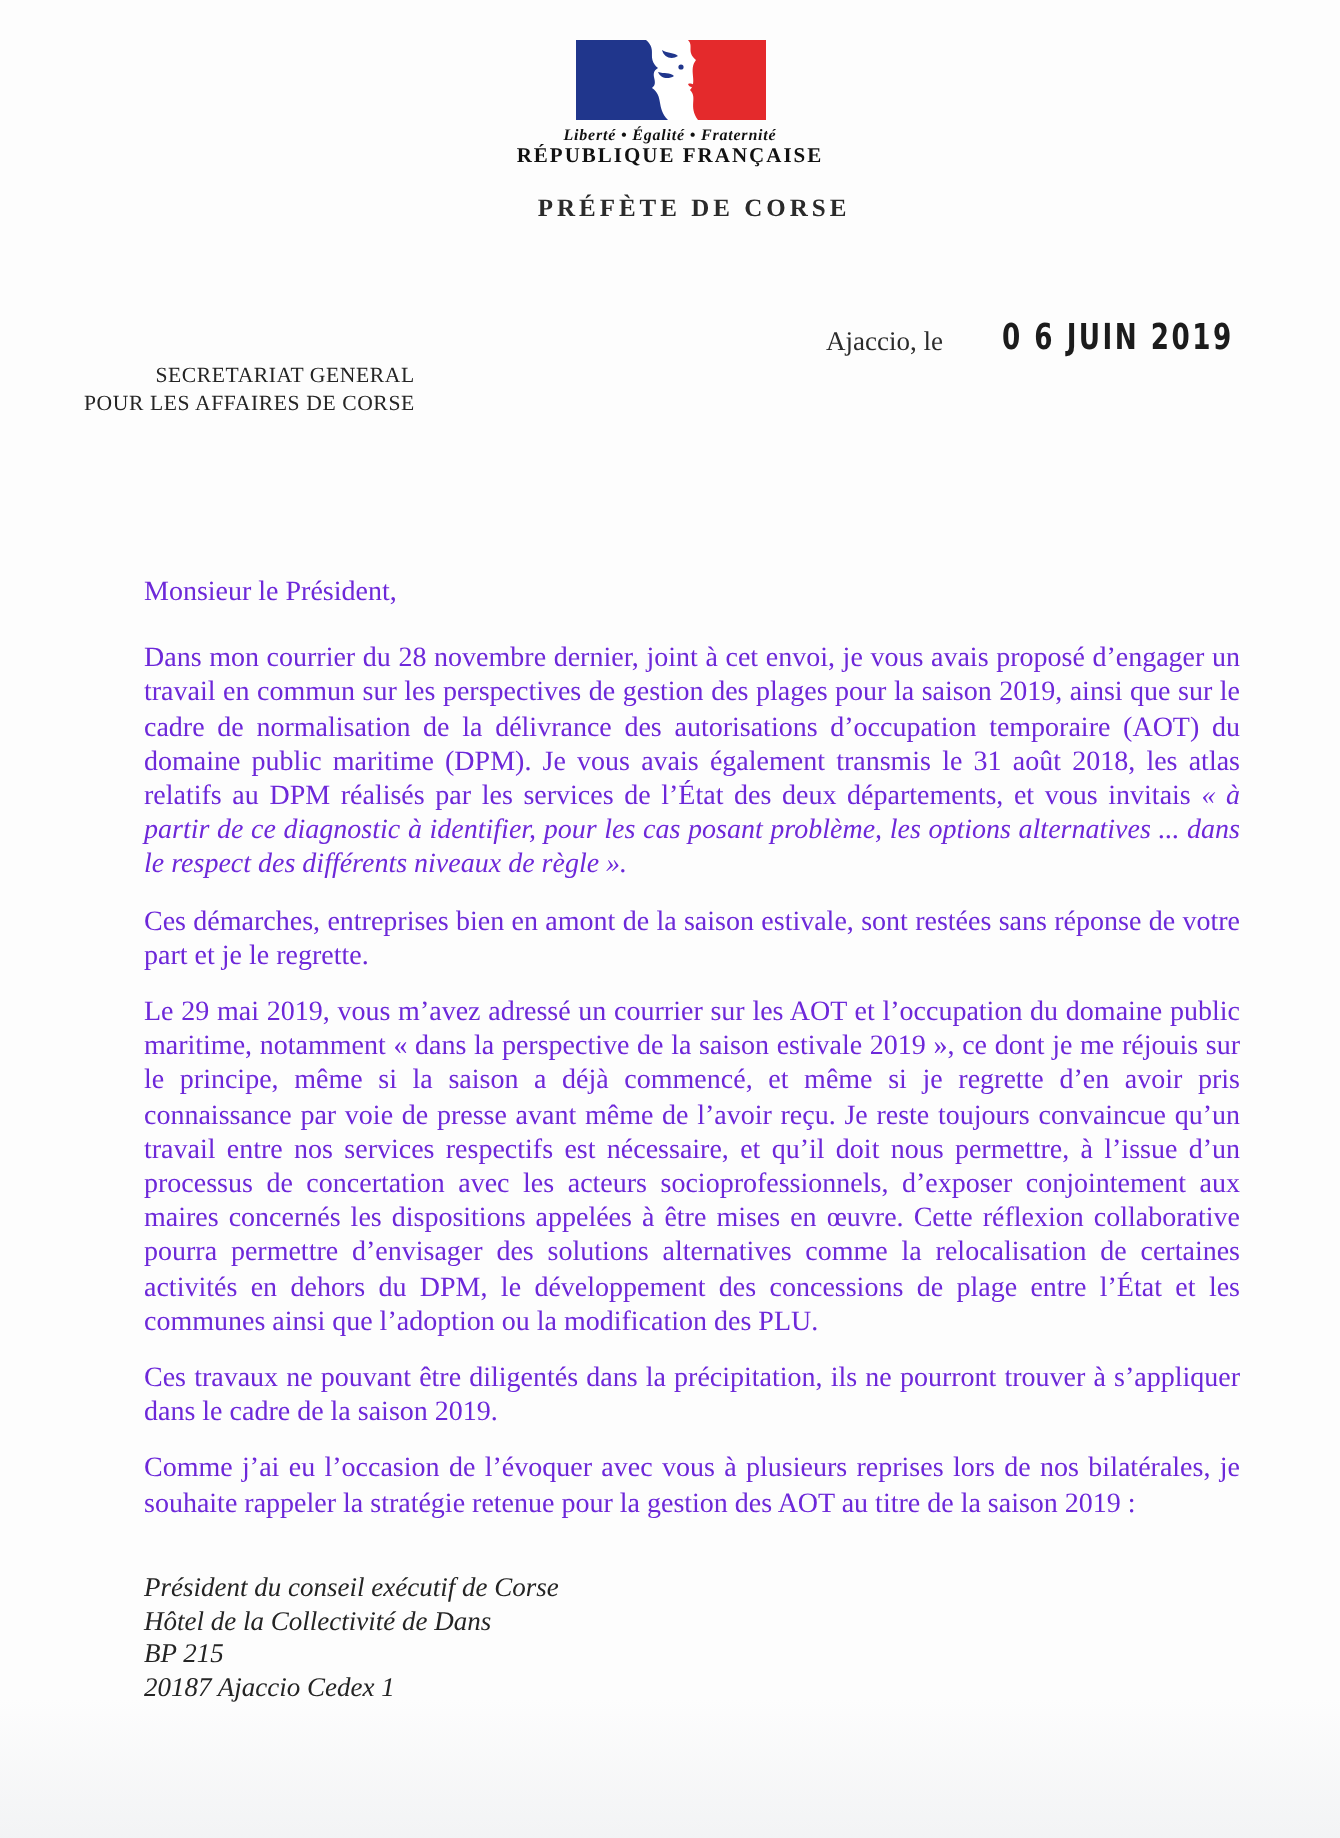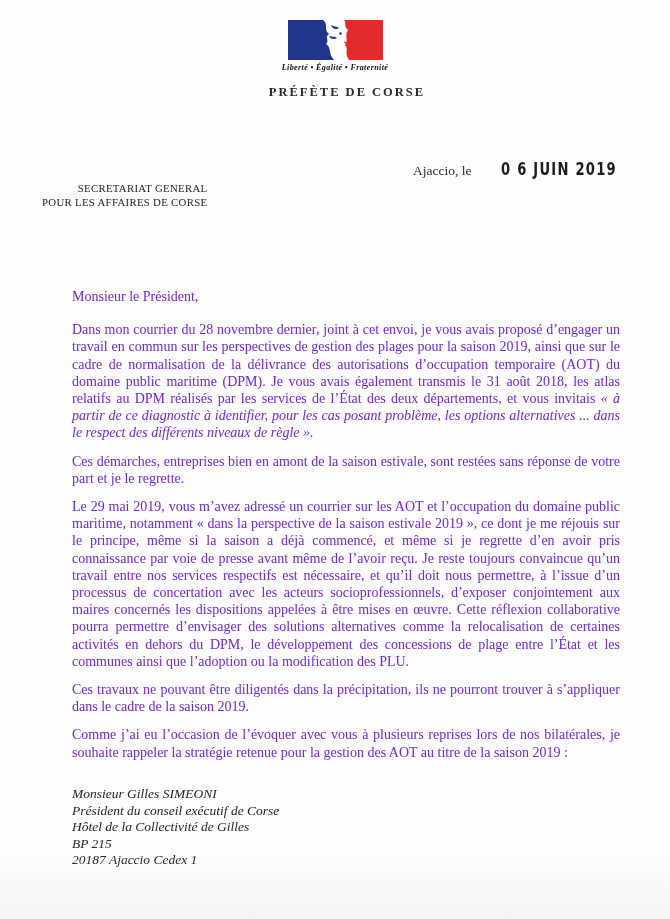--- a/index.html
+++ b/index.html
@@ -142,20 +142,21 @@
     <svg class="flag-logo" viewBox="0 0 95 40" width="95" height="40">
       <rect x="0" y="0" width="47.5" height="40" fill="#20368c"></rect>
       <rect x="47.5" y="0" width="47.5" height="40" fill="#e42a2c"></rect>
       <path fill="#ffffff" d="M35,0 C41,5 35,9 41,14 C36,17 42,21 38,24 C44,28 40,34 46,40 L61,40 C56,33 61,29 57,25 C61,21 56,15 60,10 C55,6 59,3 56,0 Z"></path>
       <path fill="#20368c" d="M43,5 C46,7 49,6 51,8 C48,10 44,9 43,5 Z"></path>
       <path fill="#20368c" d="M41,16 C44,17 47,16 49,18 C46,20 42,19 41,16 Z"></path>
       <circle cx="52.5" cy="13.5" r="1.3" fill="#20368c"></circle>
       <path fill="#e42a2c" d="M56,22 C57.5,21.5 59,22 59,23 C58,24 56.5,23.5 56,22 Z"></path>
     </svg>
     <div class="motto">Liberté • Égalité • Fraternité</div>
+    <div class="republic">RÉPUBLIQUE FRANÇAISE</div>
     <div class="office">PRÉFÈTE DE CORSE</div>
   </div>
 
   <div class="date-line">
     <span class="place">Ajaccio, le</span>
     <span class="date-stamp">0 6 JUIN 2019</span>
   </div>
 
   <div class="service-block">
     <div>SECRETARIAT GENERAL</div>
@@ -170,20 +171,19 @@
     <p class="para">Ces démarches, entreprises bien en amont de la saison estivale, sont restées sans réponse de votre part et je le regrette.</p>
 
     <p class="para">Le 29 mai 2019, vous m’avez adressé un courrier sur les AOT et l’occupation du domaine public maritime, notamment « dans la perspective de la saison estivale 2019 », ce dont je me réjouis sur le principe, même si la saison a déjà commencé, et même si je regrette d’en avoir pris connaissance par voie de presse avant même de l’avoir reçu. Je reste toujours convaincue qu’un travail entre nos services respectifs est nécessaire, et qu’il doit nous permettre, à l’issue d’un processus de concertation avec les acteurs socioprofessionnels, d’exposer conjointement aux maires concernés les dispositions appelées à être mises en œuvre. Cette réflexion collaborative pourra permettre d’envisager des solutions alternatives comme la relocalisation de certaines activités en dehors du DPM, le développement des concessions de plage entre l’État et les communes ainsi que l’adoption ou la modification des PLU.</p>
 
     <p class="para">Ces travaux ne pouvant être diligentés dans la précipitation, ils ne pourront trouver à s’appliquer dans le cadre de la saison 2019.</p>
 
     <p class="para">Comme j’ai eu l’occasion de l’évoquer avec vous à plusieurs reprises lors de nos bilatérales, je souhaite rappeler la stratégie retenue pour la gestion des AOT au titre de la saison 2019 :</p>
   </div>
 
   <div class="recipient">
-    <div>Monsieur Gilles SIMEONI</div>
     <div>Président du conseil exécutif de Corse</div>
-    <div>Hôtel de la Collectivité de Gilles</div>
+    <div>Hôtel de la Collectivité de Dans</div>
     <div>BP 215</div>
     <div>20187 Ajaccio Cedex 1</div>
   </div>
 
 </div>
 
 </body></html>

